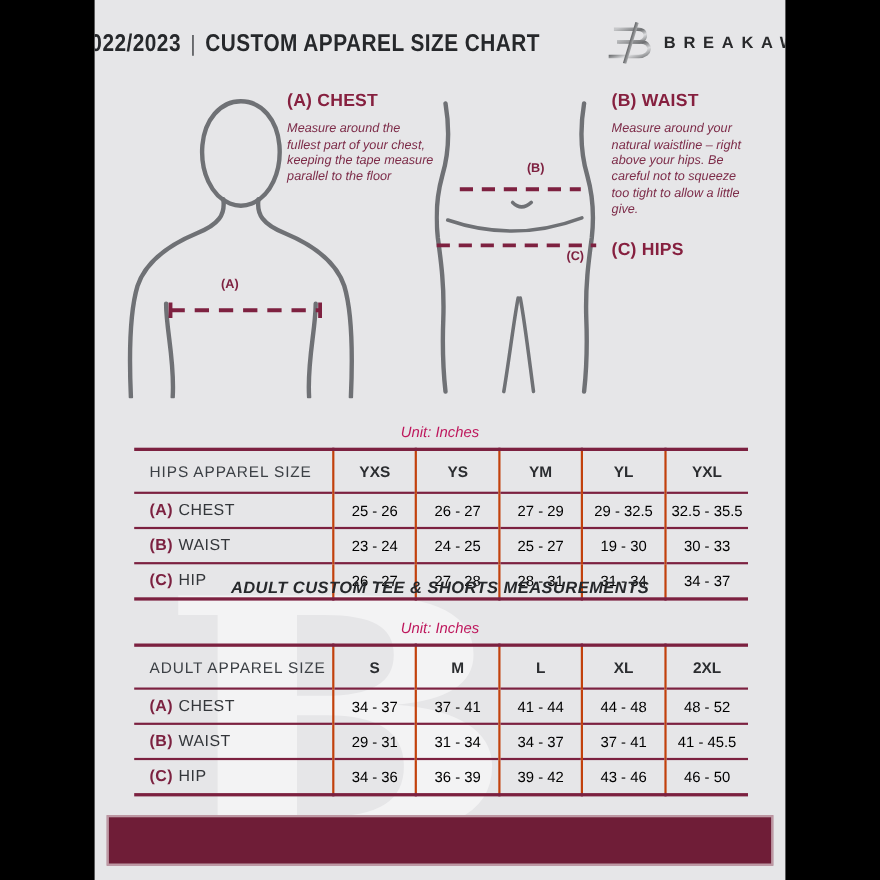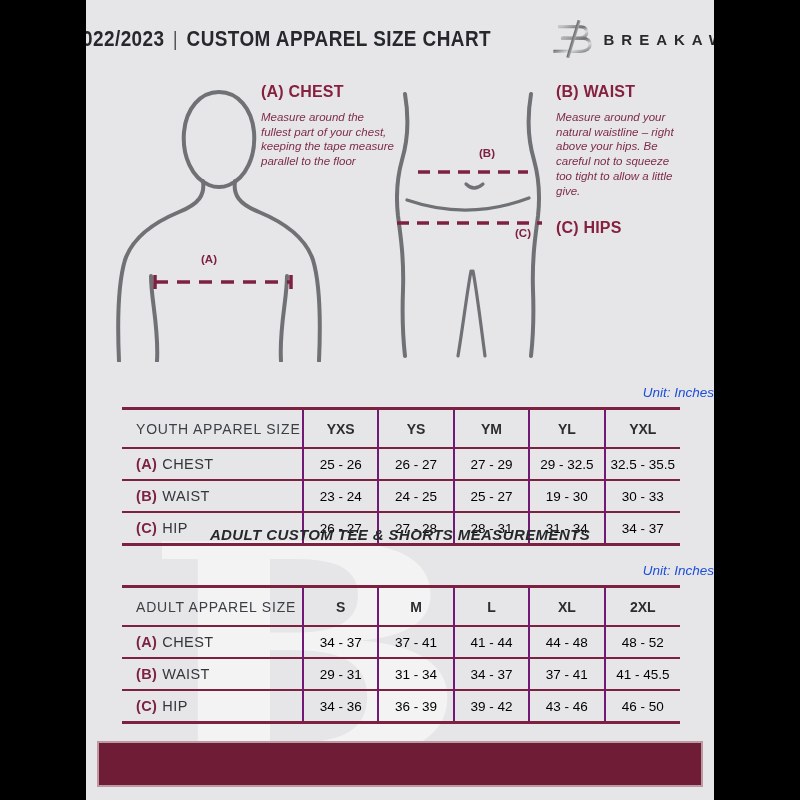--- a/index.html
+++ b/index.html
@@ -26,28 +26,28 @@
   .marker{position:absolute;font-size:11.5px;font-weight:bold;color:#7e2140;z-index:2;}
 
   
   .instr{position:absolute;z-index:1;}
   .instr h3{margin:0 0 9px 0;font-size:16px;font-weight:bold;color:#86203f;letter-spacing:.2px;}
   .instr p{margin:0;font-size:11.5px;font-style:italic;color:#7d2c49;line-height:1.28;}
 
   
   .tbl-title{position:absolute;width:100%;text-align:center;font-size:15px;font-weight:bold;
              color:#26282b;letter-spacing:.4px;z-index:1;}
-  .tbl-unit{position:absolute;width:100%;text-align:right;font-size:13.5px;font-style:italic;
-            color:#1d4ed8;z-index:1;}
+  .tbl-unit{position:absolute;width:100%;text-align:center;font-size:13.5px;font-style:italic;
+            color:#be185d;z-index:1;}
 
   
   table.size-table{position:absolute;left:36px;width:558px;border-collapse:collapse;table-layout:fixed;
                    z-index:1;border-top:3px solid #7c2140;border-bottom:3px solid #7c2140;}
   table.size-table td{padding:0;vertical-align:middle;}
-  table.size-table td+td{border-left:2px solid #701a75;text-align:center;}
+  table.size-table td+td{border-left:2px solid #c2410c;text-align:center;}
   table.size-table tr+tr td{border-top:2px solid #7c2140;}
   tr.hdr-row td{height:37px;}
   tr.data-row td{height:30px;}
   .hdr-label{font-size:14px;color:#3c4045;letter-spacing:.8px;padding-left:14px !important;}
   .hdr-size{font-weight:bold;font-size:14px;color:#2b2d30;}
   .row-label{padding-left:14px !important;font-size:14.5px;color:#33363a;letter-spacing:.4px;}
   .row-label .pfx{font-weight:bold;color:#7c2140;margin-right:5px;}
   .cell-val{font-size:13.5px;color:#000000;}
 
   
@@ -139,21 +139,21 @@
       <colgroup>
           <col style="width:181px">
           <col>
           <col>
           <col>
           <col>
           <col>
         </colgroup>
       <tbody>
           <tr class="hdr-row">
-        <td class="hdr-label">YOUTH APPAREL SIZE</td>
+        <td class="hdr-label">HIPS APPAREL SIZE</td>
         <td class="hdr-size">YXS</td>
         <td class="hdr-size">YS</td>
         <td class="hdr-size">YM</td>
         <td class="hdr-size">YL</td>
         <td class="hdr-size">YXL</td>
       </tr>
       <tr class="data-row">
         <td class="row-label"><span class="pfx">(A)</span><span>CHEST</span></td>
         <td class="cell-val">25 - 26</td>
         <td class="cell-val">26 - 27</td>

